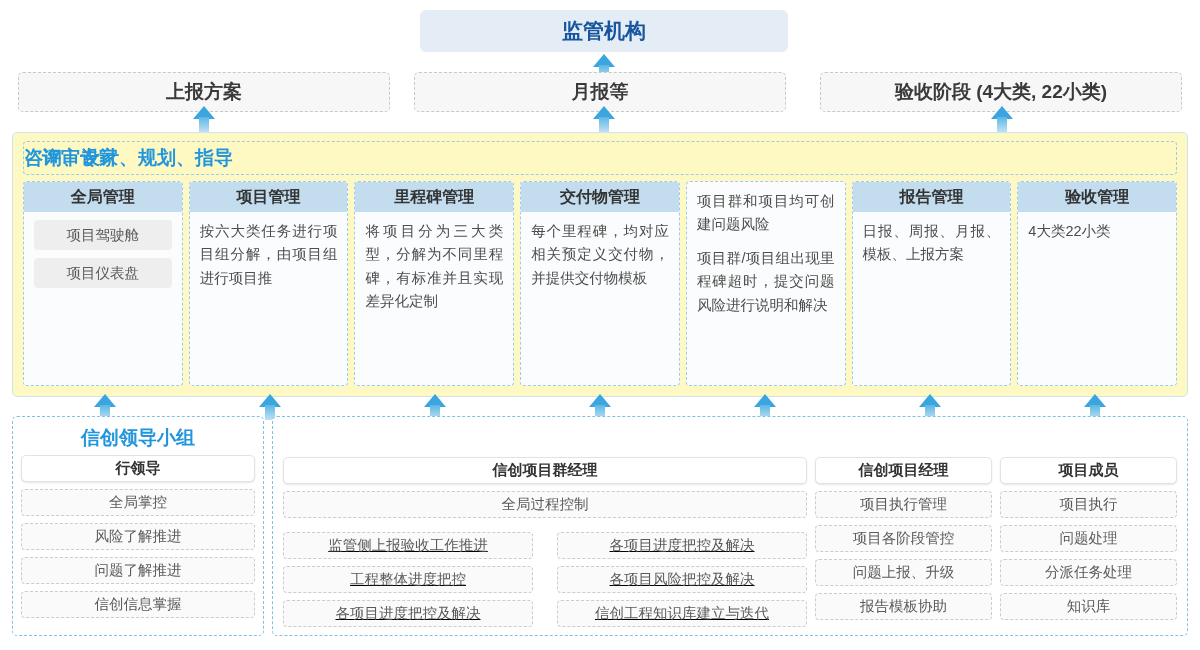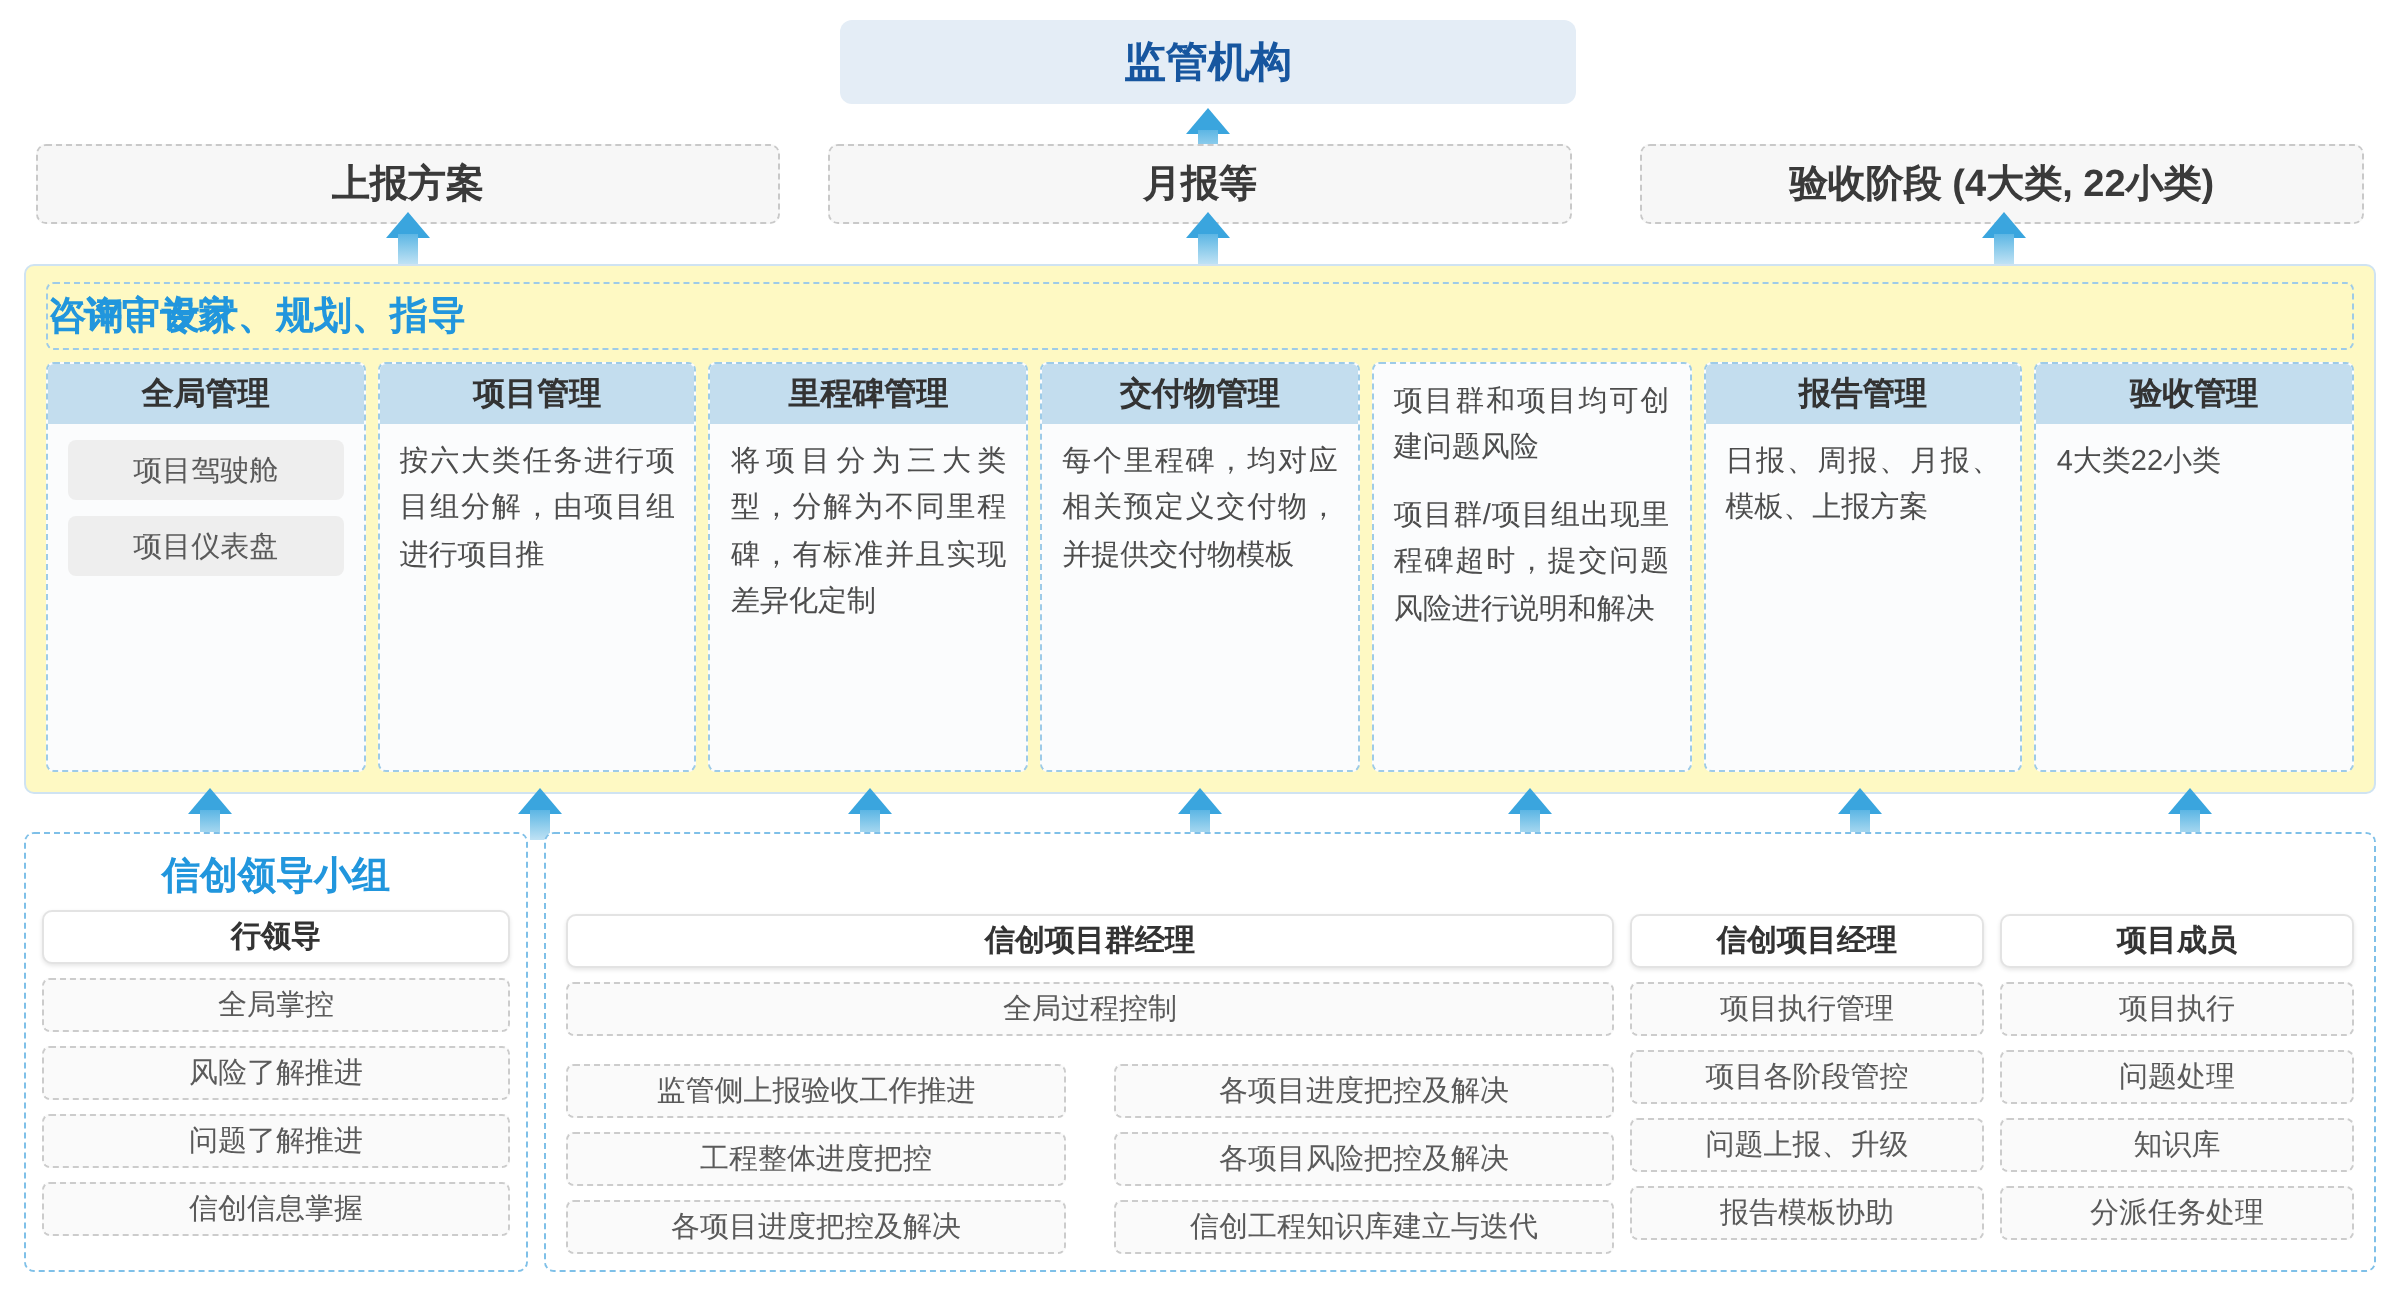--- a/index.html
+++ b/index.html
@@ -124,21 +124,21 @@
   }
   .leadcols { padding: 0 8px; }
   .leadcols .taskcell { margin-top: 7px; }
 
   .execgrid {
     position: absolute; left: 10px; top: 40px; right: 10px; bottom: 8px;
     display: flex; gap: 8px;
   }
   .pgm-col { flex: 0 0 524px; display: flex; flex-direction: column; }
   .pm-col  { flex: 1 1 0; display: flex; flex-direction: column; }
-  .pgm-sub { display: flex; gap: 24px; margin-top: 7px; }
+  .pgm-sub { display: flex; gap: 24px; margin-top: 7px; text-decoration: underline; }
   .pgm-sub > div { flex: 1 1 0; }
   .stack > .taskcell { margin-top: 7px; }
 </style>
 </head>
 <body>
 
 <div class="page">
 
   <div class="regulator center">
     <span>监管机构</span>
@@ -299,20 +299,20 @@
         <div class="taskcell">项目执行管理</div>
         <div class="taskcell">项目各阶段管控</div>
         <div class="taskcell">问题上报、升级</div>
         <div class="taskcell">报告模板协助</div>
       </div>
 
       <div class="pm-col stack">
         <div class="rolehead">项目成员</div>
         <div class="taskcell">项目执行</div>
         <div class="taskcell">问题处理</div>
+        <div class="taskcell">分派任务处理</div>
         <div class="taskcell">知识库</div>
-        <div class="taskcell">分派任务处理</div>
       </div>
 
     </div>
   </div>
 
 </div>
 
 </body></html>

